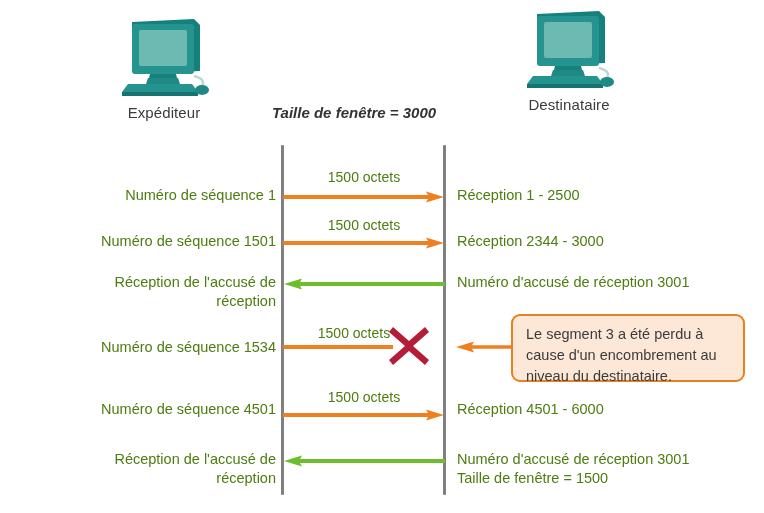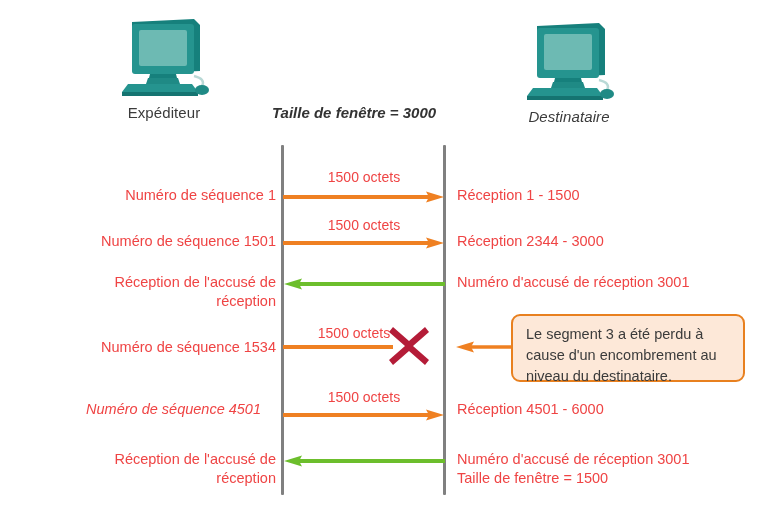--- a/index.html
+++ b/index.html
@@ -59,21 +59,21 @@
   .arrow {
     position: absolute;
     height: 10px;
   }
   .arrow svg { display: block; }
 
   
   .lbl {
     position: absolute;
     font-size: 14.5px;
-    color: #ef4444;
+    color: #4d7c0f;
     line-height: 19px;
     white-space: pre-line;
   }
   .lbl-left {
     text-align: right;
   }
   .lbl-right {
     text-align: left;
   }
   .lbl-mid {
@@ -123,21 +123,21 @@
         <path d="M8 76 L84 76 L84 80 L8 80 Z" fill="#157471"></path>
 
         <path d="M80 60 Q92 63 88 70" stroke="#b9d9d6" stroke-width="2.5" fill="none"></path>
 
         <ellipse cx="88" cy="74" rx="7" ry="5" fill="#1f8a85"></ellipse>
       </svg>
     </div>
     <div class="host-label">Expéditeur</div>
   </div>
 
-  <div class="host" style="left:494px; top:20px;font-style:italic;">
+  <div class="host" style="left:494px; top:8px;">
     <div class="icon-wrap">
       <svg width="100" height="86" viewBox="0 0 100 86" xmlns="http://www.w3.org/2000/svg">
         <path d="M18 6 L80 3 L86 9 L86 55 L24 58 L18 52 Z" fill="#16807c"></path>
         <rect x="18" y="8" width="62" height="50" rx="3" fill="#25948f"></rect>
         <rect x="25" y="14" width="48" height="36" rx="2" fill="#6dbab3"></rect>
         <path d="M36 58 L62 58 L64 66 L34 66 Z" fill="#16807c"></path>
         <path d="M34 62 L64 62 L66 68 L32 68 Z" fill="#1f8a85"></path>
         <path d="M14 68 L78 68 L84 76 L8 76 Z" fill="#25948f"></path>
         <path d="M8 76 L84 76 L84 80 L8 80 Z" fill="#157471"></path>
         <path d="M80 60 Q92 63 88 70" stroke="#b9d9d6" stroke-width="2.5" fill="none"></path>
@@ -153,21 +153,21 @@
   <div class="lifeline" style="left:443px; top:145px; height:350px;"></div>
 
   <div class="lbl lbl-mid" style="left:289px; top:168px; width:150px;">1500 octets</div>
   <div class="arrow" style="left:283px; top:191px; width:162px;">
     <svg width="162" height="12" viewBox="0 0 162 12" xmlns="http://www.w3.org/2000/svg">
       <line x1="0" y1="6" x2="150" y2="6" stroke="#ef8022" stroke-width="4"></line>
       <polygon points="161,6 143,0.5 146,6 143,11.5" fill="#ef8022"></polygon>
     </svg>
   </div>
   <div class="lbl lbl-left" style="left:21px; top:186px; width:255px;">Numéro de séquence 1</div>
-  <div class="lbl lbl-right" style="left:457px; top:186px; width:290px;">Réception 1 - 1500</div>
+  <div class="lbl lbl-right" style="left:457px; top:186px; width:290px;">Réception 1 - 2500</div>
 
   <div class="lbl lbl-mid" style="left:289px; top:216px; width:150px;">1500 octets</div>
   <div class="arrow" style="left:283px; top:237px; width:162px;">
     <svg width="162" height="12" viewBox="0 0 162 12" xmlns="http://www.w3.org/2000/svg">
       <line x1="0" y1="6" x2="150" y2="6" stroke="#ef8022" stroke-width="4"></line>
       <polygon points="161,6 143,0.5 146,6 143,11.5" fill="#ef8022"></polygon>
     </svg>
   </div>
   <div class="lbl lbl-left" style="left:21px; top:232px; width:255px;">Numéro de séquence 1501</div>
   <div class="lbl lbl-right" style="left:457px; top:232px; width:290px;">Réception 2344 - 3000</div>
@@ -206,21 +206,21 @@
     <span>Le segment 3 a été perdu à cause d'un encombrement au niveau du destinataire.</span>
   </div>
 
   <div class="lbl lbl-mid" style="left:289px; top:388px; width:150px;">1500 octets</div>
   <div class="arrow" style="left:283px; top:409px; width:162px;">
     <svg width="162" height="12" viewBox="0 0 162 12" xmlns="http://www.w3.org/2000/svg">
       <line x1="0" y1="6" x2="150" y2="6" stroke="#ef8022" stroke-width="4"></line>
       <polygon points="161,6 143,0.5 146,6 143,11.5" fill="#ef8022"></polygon>
     </svg>
   </div>
-  <div class="lbl lbl-left" style="left:6px; top:400px; width:255px;font-style:italic;">Numéro de séquence 4501</div>
+  <div class="lbl lbl-left" style="left:21px; top:400px; width:255px;">Numéro de séquence 4501</div>
   <div class="lbl lbl-right" style="left:457px; top:400px; width:290px;">Réception 4501 - 6000</div>
 
   <div class="arrow" style="left:283px; top:455px; width:162px;">
     <svg width="162" height="12" viewBox="0 0 162 12" xmlns="http://www.w3.org/2000/svg">
       <line x1="12" y1="6" x2="162" y2="6" stroke="#6cbe2c" stroke-width="4"></line>
       <polygon points="1,6 19,0.5 16,6 19,11.5" fill="#6cbe2c"></polygon>
     </svg>
   </div>
   <div class="lbl lbl-left" style="left:21px; top:450px; width:255px;">Réception de l'accusé de
 réception</div>

